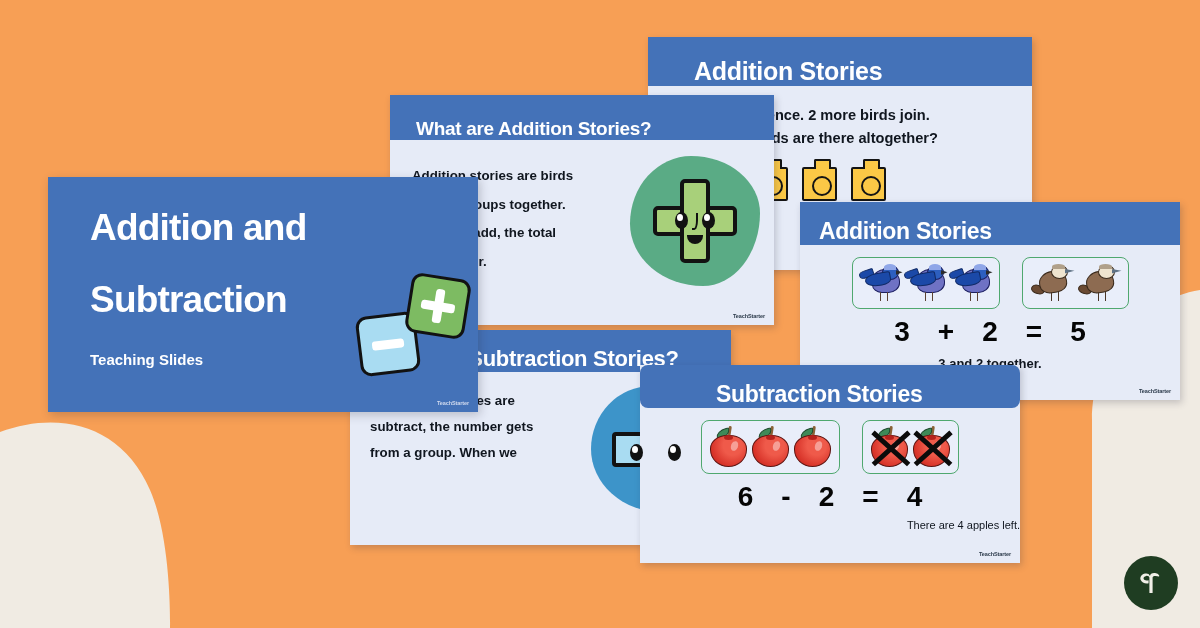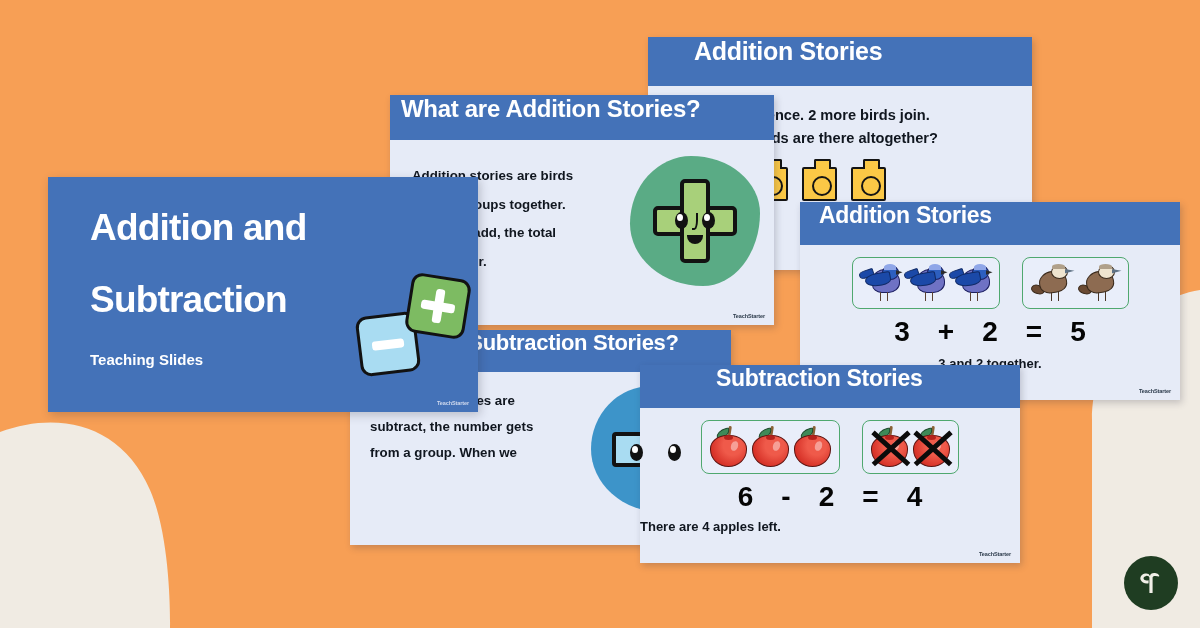--- a/index.html
+++ b/index.html
@@ -32,21 +32,21 @@
   .slide {
     position: absolute;
     background: #e6ebf7;
     box-shadow: 2px 3px 7px rgba(40,40,60,.22);
     overflow: hidden;
   }
   .slide-bar {
     background: #4472b8;
     width: 100%;
     display: flex;
-    align-items: flex-start;
+    align-items: flex-end;
   }
   .slide-bar-title {
     color: #ffffff;
     font-weight: bold;
     letter-spacing: -0.3px;
     white-space: nowrap;
   }
   .watermark {
     position: absolute;
     right: 9px; bottom: 6px;
@@ -98,21 +98,21 @@
     border-radius: 50%;
   }
   #slide-counters .eq { font-size: 25px; font-weight: bold; margin: 6px 0 0 52px; }
 
   
   #slide-what-add {
     left: 390px; top: 95px;
     width: 384px; height: 230px;
   }
   #slide-what-add .slide-bar { height: 45px; }
-  #slide-what-add .slide-bar-title { font-size: 24px; margin-left: 11px; }
+  #slide-what-add .slide-bar-title { font-size: 19px; margin-left: 26px; }
   #slide-what-add .content { display: flex; height: 185px; }
   #slide-what-add .txt {
     flex: 1;
     padding: 22px 6px 0 22px;
     font-size: 13.3px;
     font-weight: bold;
     color: #10161f;
     line-height: 2.15;
   }
   .blob-green {
@@ -349,21 +349,21 @@
     content: "";
     position: absolute; left: 2px; top: 0;
     width: 13px; height: 4px; background: #fff;
   }
 
   
   #slide-sub-apples {
     left: 640px; top: 365px;
     width: 380px; height: 198px;
   }
-  #slide-sub-apples .slide-bar { height: 43px; }
+  #slide-sub-apples .slide-bar { height: 43px; border-radius: 8px; }
   #slide-sub-apples .slide-bar-title { font-size: 23px; margin-left: 76px; }
   .apple { position: relative; width: 41px; height: 42px; }
   .apple .fruit {
     position: absolute; left: 2px; top: 9px;
     width: 37px; height: 32px;
     background: radial-gradient(circle at 62% 32%, #ef5a4a 0 32%, #d8342a 70%, #b5221c 100%);
     border-radius: 48% 48% 52% 52% / 44% 44% 56% 56%;
     border: 1.4px solid #5d1310;
   }
   .apple .dimple {
@@ -398,22 +398,22 @@
     content: "";
     position: absolute;
     left: -2px; top: 20px;
     width: 48px; height: 4.5px;
     background: #0b0b0b;
     z-index: 9;
   }
   .apple.crossed::before { transform: rotate(42deg); transform-origin: center; }
   .apple.crossed::after  { transform: rotate(-42deg); transform-origin: center; }
   #slide-sub-apples .caption {
-    text-align: left;
-    font-size: 13px; font-weight: bold; color: #10161f;
+    text-align: right;
+    font-size: 11px; font-weight: normal; color: #10161f;
     margin-top: 6px;
   }
 
   
   #slide-title {
     left: 48px; top: 177px;
     width: 430px; height: 235px;
     background: #4472b8;
     box-shadow: 2px 3px 9px rgba(40,40,60,.24);
   }

